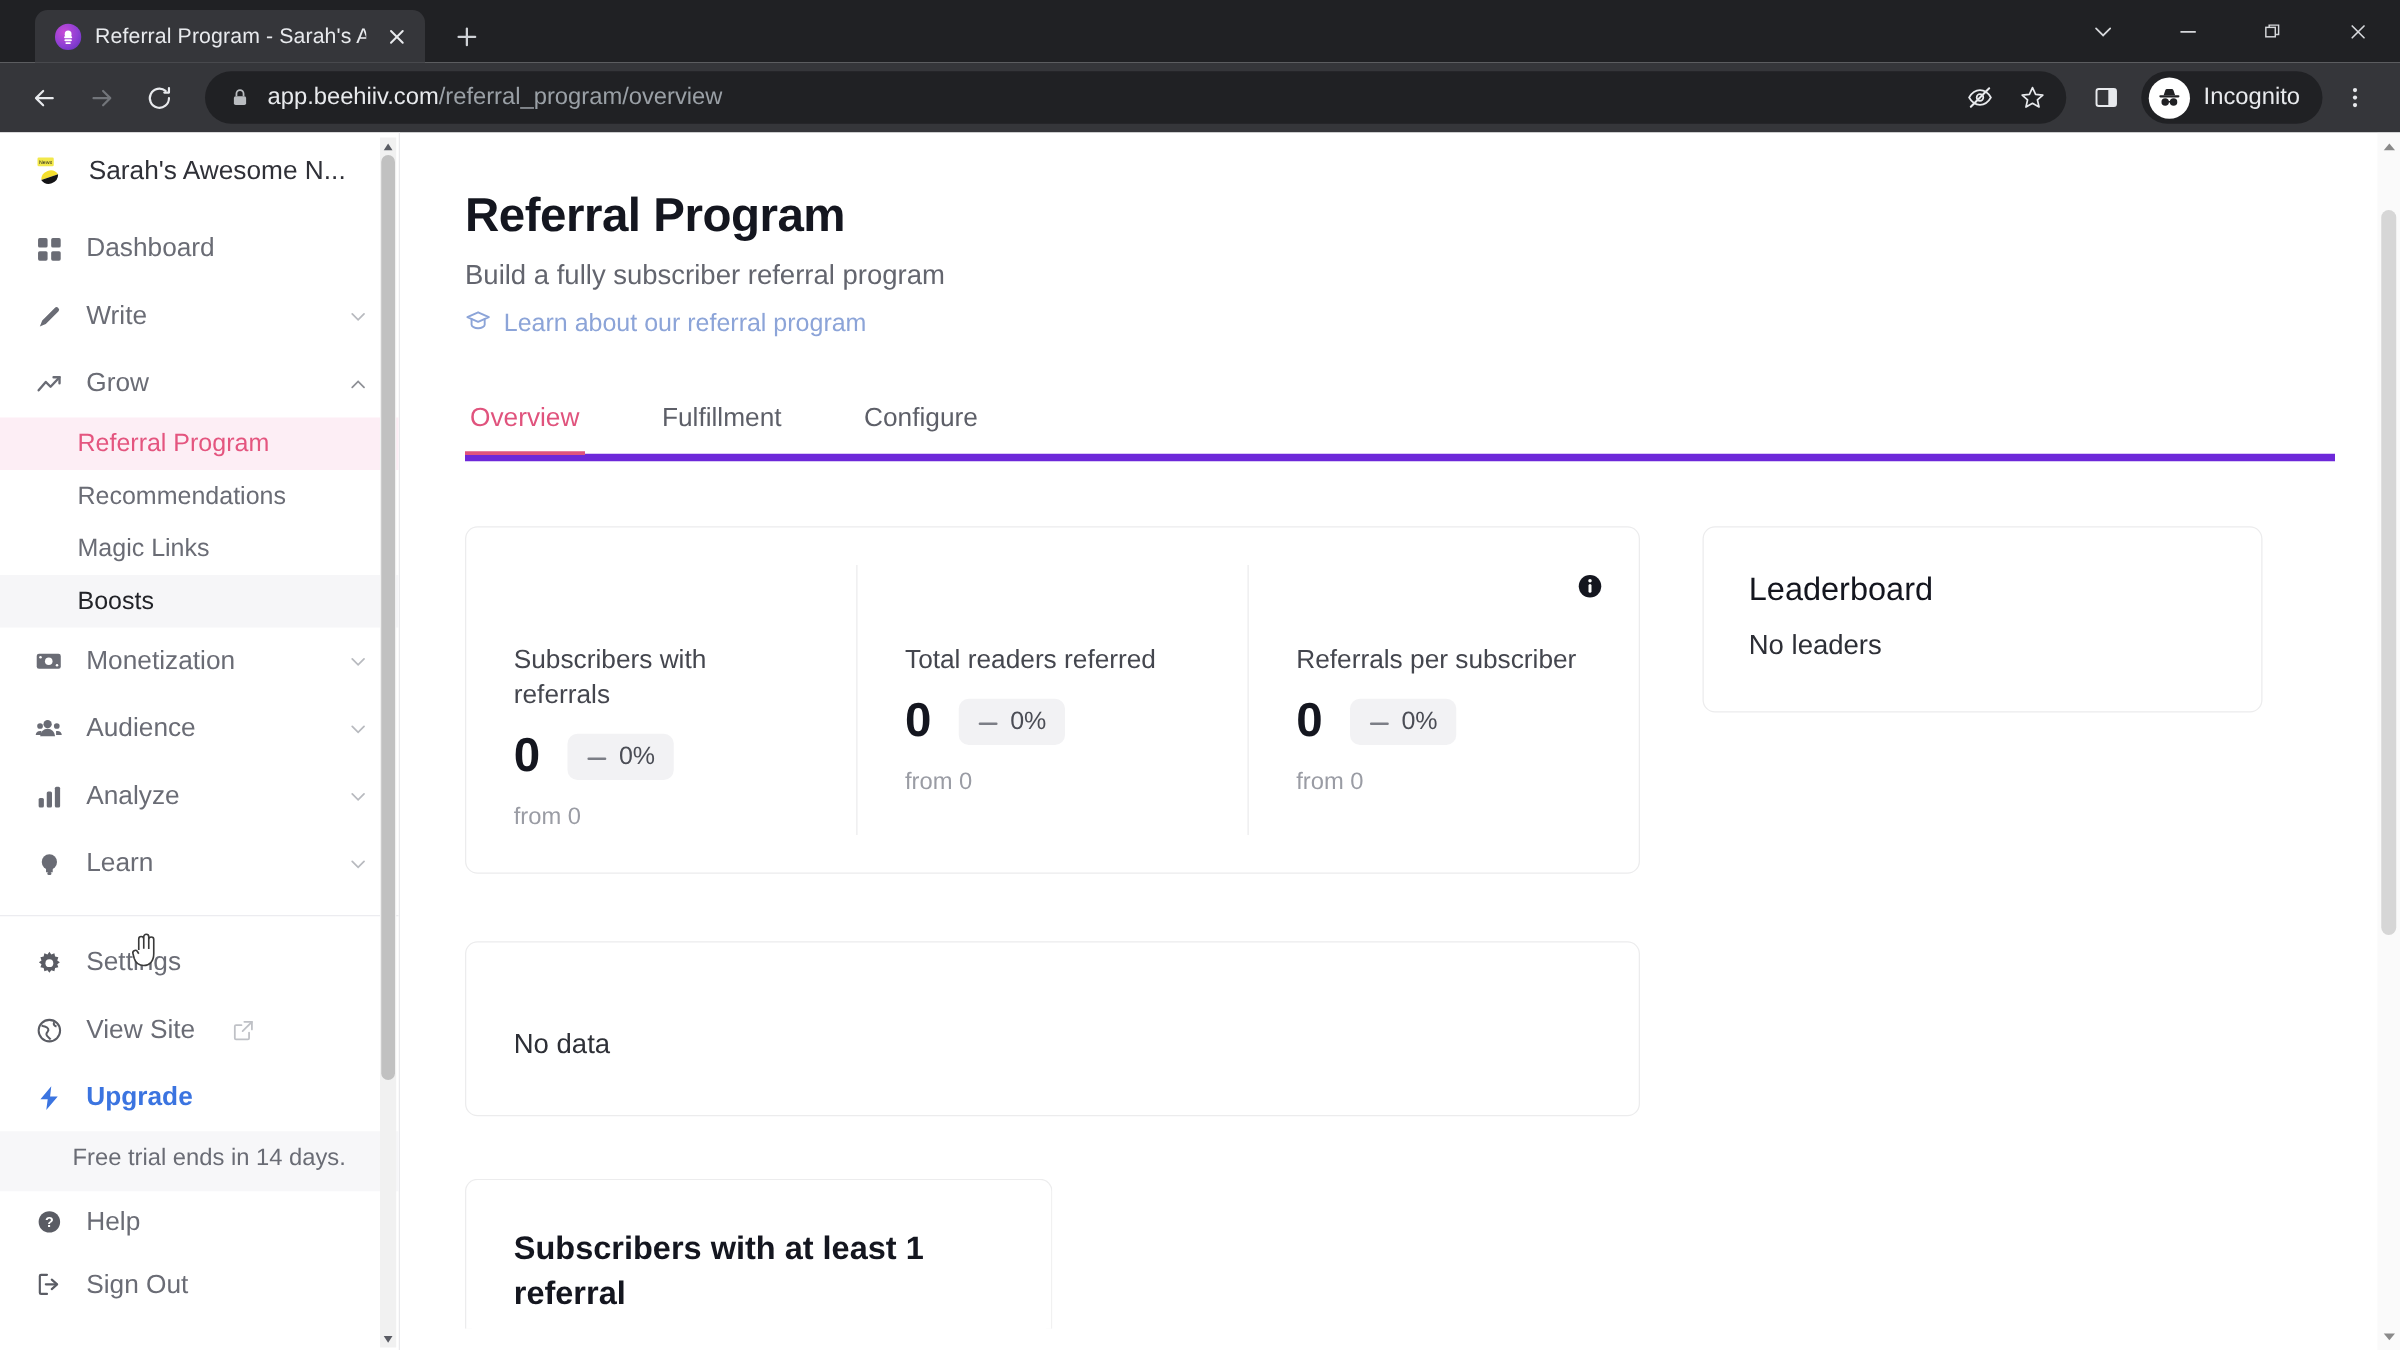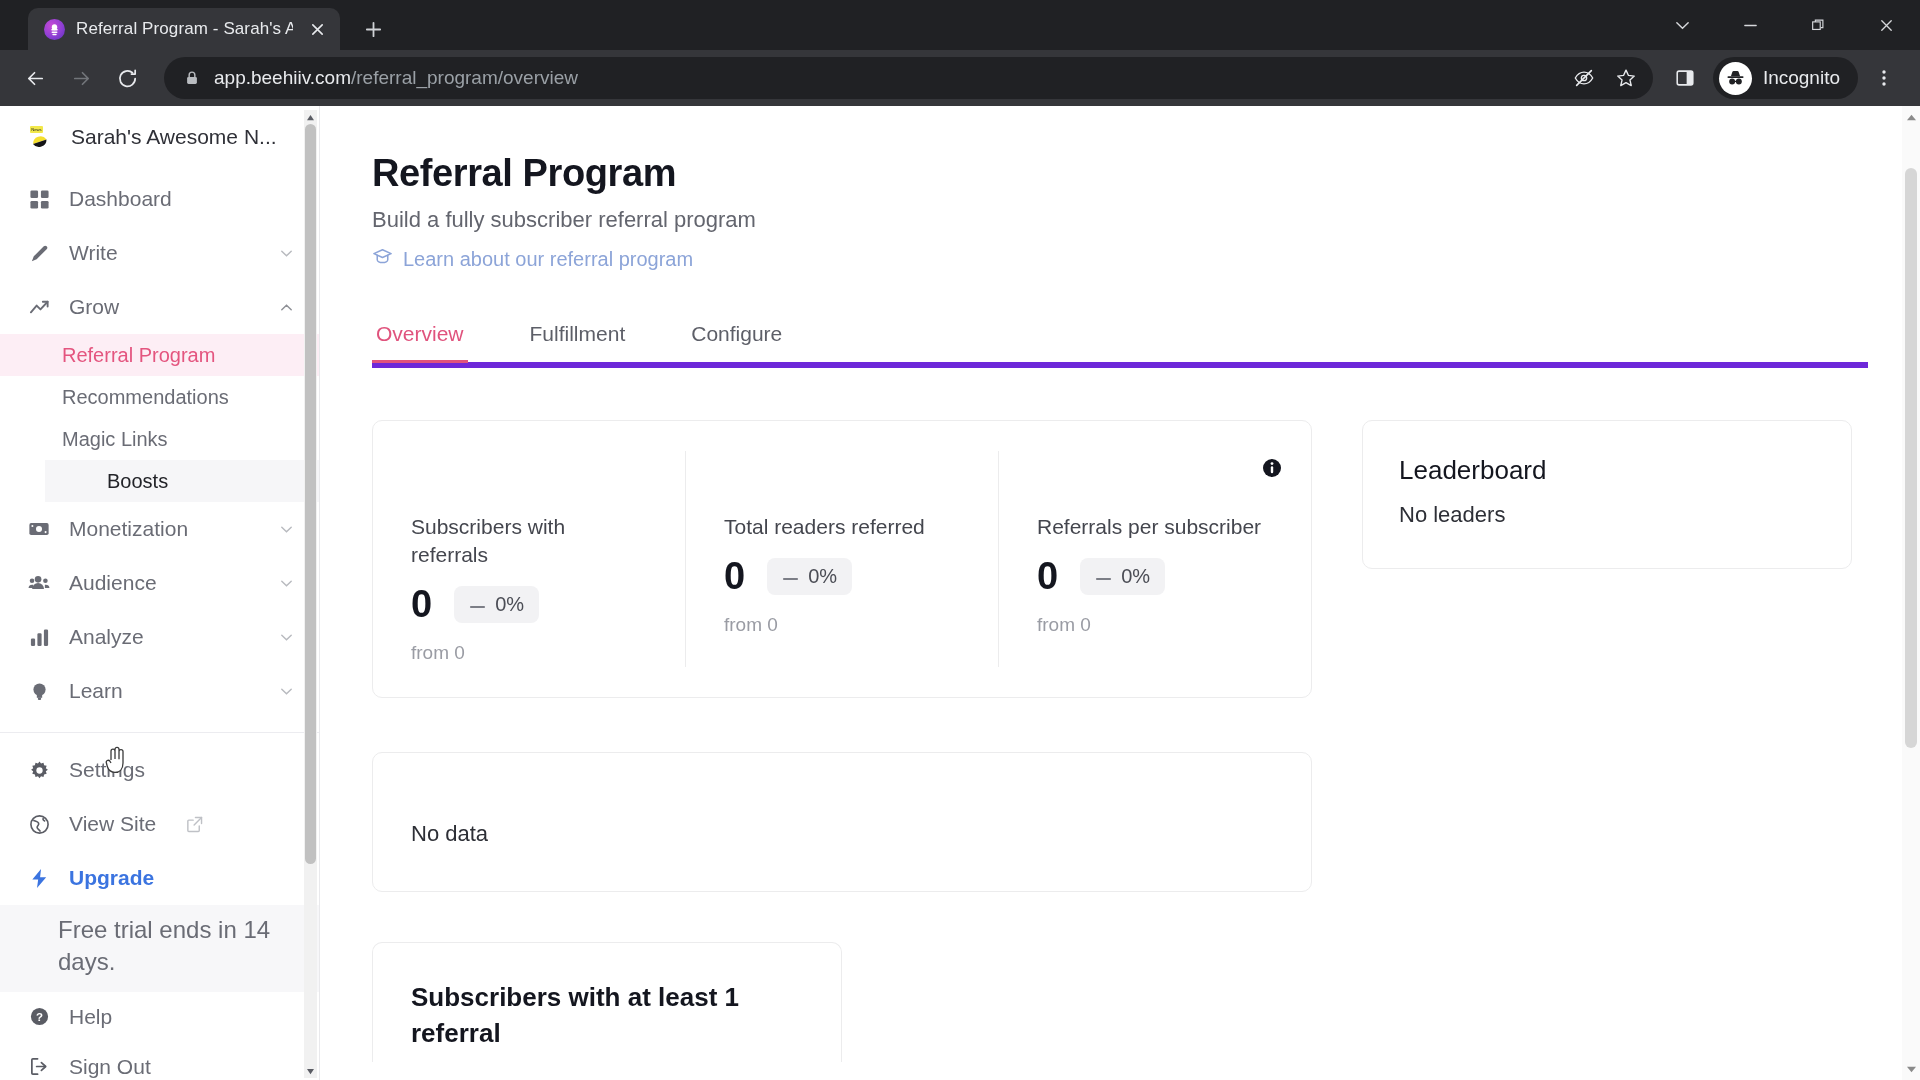--- a/index.html
+++ b/index.html
@@ -101,28 +101,28 @@
   .nav-item .ic { width: 26px; display: flex; align-items: center; justify-content: center; flex: none; }
   .nav-item .lbl { flex: 1; white-space: nowrap; }
   .nav-item .chev { flex: none; display: flex; align-items: center; }
 
   .subnav { }
   .sub-item {
     height: 42px; display: flex; align-items: center; padding-left: 62px;
     font-size: 20px; color: #6a6c75;
   }
   .sub-item.active { background: #fdeef5; color: #e4557f; }
-  .sub-item.hover { background: #f6f6f8; color: #222328; margin-left: 45px; }
+  .sub-item.hover { background: #f6f6f8; color: #222328; }
 
   .divider { height: 1px; background: #ececf0; margin: 14px 0 10px; }
 
   .nav-item.upgrade { color: #3b74e0; font-weight: bold; }
   .trial {
     background: #f7f7f9; padding: 9px 26px 13px 58px; color: #6a6c75;
-    font-size: 24px; line-height: 1.35;
+    font-size: 19px; line-height: 1.35;
   }
   .nav-item.small { height: 50px; font-size: 21px; }
 
   .sb-scroll {
     position: absolute; right: 2px; top: 4px; width: 13px; bottom: 2px;
   }
   .sb-track { position: absolute; inset: 0; background: #f1f1f1; }
   .sb-thumb {
     position: absolute; left: 1px; width: 11px; top: 14px; height: 740px;
     background: #c1c1c1; border-radius: 6px;
@@ -164,21 +164,21 @@
   .stat-label { font-size: 21px; color: #44464e; line-height: 1.33; max-width: 230px; }
   .stat-row { display: flex; align-items: center; gap: 22px; margin-top: 14px; }
   .stat-value { font-size: 38px; font-weight: bold; color: #14161f; }
   .stat-badge {
     background: #f2f2f4; border-radius: 8px; padding: 7px 15px;
     display: flex; align-items: center; gap: 9px; font-size: 20px; color: #4b4d55;
   }
   .stat-from { font-size: 19px; color: #9a9ca4; margin-top: 16px; }
   .stat-info { position: absolute; top: 6px; right: 28px; }
 
-  .leaderboard { width: 490px; flex: none; padding: 34px 36px 40px; }
+  .leaderboard { width: 448px; flex: none; padding: 34px 36px 40px; }
   .lb-title { font-size: 26px; color: #14161f; }
   .lb-empty { font-size: 22px; color: #2d2f36; margin-top: 16px; }
 
   .wide-card { width: 940px; padding: 36px 38px 44px; margin-top: 54px; }
   .wc-title { font-size: 26px; font-weight: bold; color: #14161f; }
   .wc-empty { font-size: 22px; color: #2d2f36; margin-top: 32px; }
 
   .bottom-card {
     width: 470px; padding: 36px 38px 40px; margin-top: 50px;
     border-bottom: none; border-radius: 10px 10px 0 0; height: 120px; overflow: hidden;

